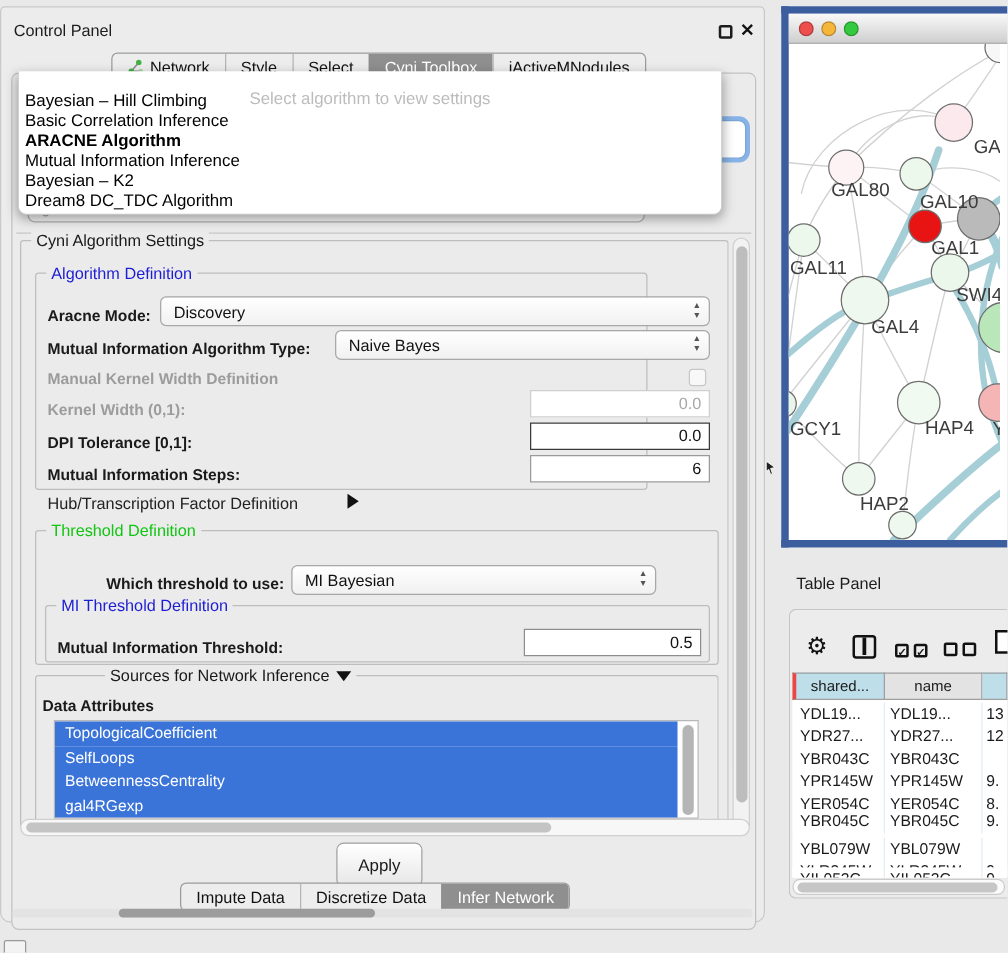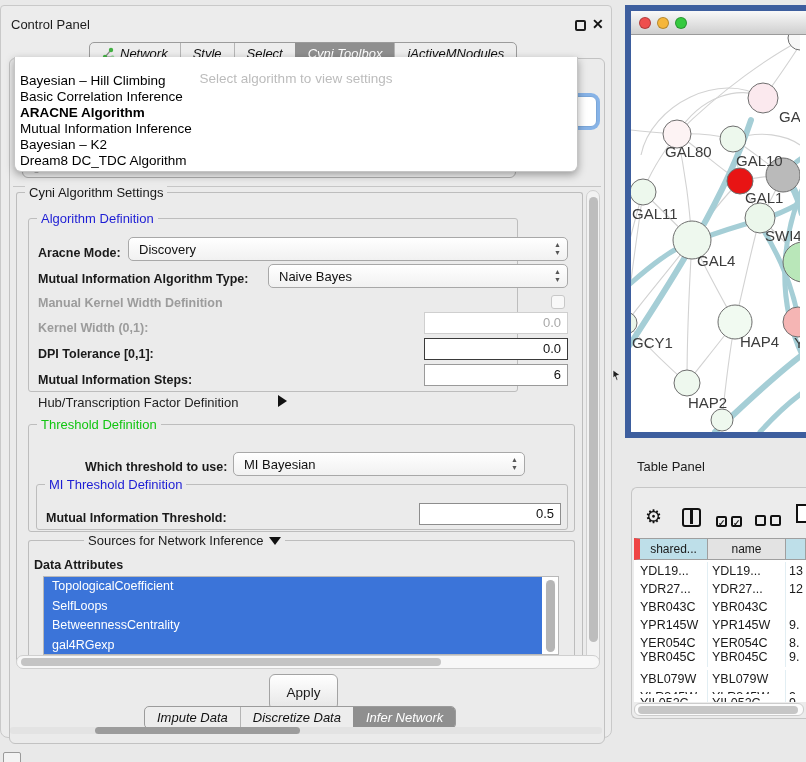--- a/index.html
+++ b/index.html
@@ -5,21 +5,21 @@
   *{margin:0;padding:0;box-sizing:border-box;}
   html,body{width:806px;height:762px;}
   body{position:relative;font-family:"Liberation Sans",sans-serif;background:#e9e9e9;overflow:hidden;color:#1a1a1a;}
   .abs{position:absolute;}
   
   .cpanel{left:0;top:5px;width:612px;height:733px;background:#ececec;border:1px solid #c9c9c9;border-radius:4px 4px 8px 8px;}
   .cpanel-title{left:10px;top:11px;font-size:13px;color:#1c1c1c;}
   .float-btn{left:574px;top:14px;width:11px;height:11px;border:2px solid #1c1c1c;border-radius:2px;}
   .close-btn{left:591px;top:10px;font-size:14px;font-weight:bold;color:#111;}
   .segbar{display:flex;border:1px solid #9b9b9b;border-radius:5px;overflow:hidden;background:#ededed;height:23px;font-size:13px;align-items:stretch;}
-  .seg{display:flex;align-items:center;justify-content:center;padding:0 12px;color:#111;border-left:1px solid #b5b5b5;cursor:default;white-space:nowrap;font-style:italic;}
+  .seg{display:flex;align-items:center;justify-content:center;padding:0 12px;color:#111;border-left:1px solid #b5b5b5;cursor:default;white-space:nowrap;}
   .seg:first-child{border-left:none;}
   .seg.sel{background:#8f8f8f;color:#fff;border-left-color:#8f8f8f;}
   .topbar{left:88px;top:36px;}
   .content{left:8px;top:52px;width:596px;height:686px;border:1px solid #c2c2c2;border-radius:6px;background:#ebebeb;}
   
   .gbox{position:absolute;border:1px solid #bdbdbd;border-radius:3px;}
   .gtitle{position:absolute;top:-8px;left:8px;background:#ebebeb;padding:0 4px;font-size:13px;white-space:nowrap;}
   .blue{color:#1d1dd4;} .green{color:#11c511;}
   .lbl{position:absolute;font-size:12.5px;font-weight:bold;color:#1a1a1a;white-space:nowrap;}
   .lbl.dis{color:#9c9c9c;}
@@ -277,21 +277,21 @@
 </div>
 <div class="abs" style="left:716px;top:512px;z-index:6;white-space:nowrap;">
   <span class="ckbox">✓</span><span class="ckbox">✓</span>
 </div>
 <div class="abs" style="left:755px;top:512px;z-index:6;white-space:nowrap;">
   <span class="ckbox"></span><span class="ckbox"></span>
 </div>
 <div class="abs" style="left:796px;top:504px;width:14px;height:19px;border:2.5px solid #111;background:#fff;z-index:6;"></div>
 
 <div class="abs thead" style="left:634px;top:538px;z-index:6;">
-  <div class="thc" style="width:74px;background:#bedfe9;border-left:6px solid #ef4444;">
+  <div class="thc" style="width:74px;background:#bedfe9;border-left:3px solid #ef4444;">
       <span>shared...</span>
     </div>
   <div class="thc" style="width:78px;background:#e3e3e3;">
       <span>name</span>
     </div>
   <div class="thc" style="width:20px;background:#bedfe9;">
       <span></span>
     </div>
 </div>
 

